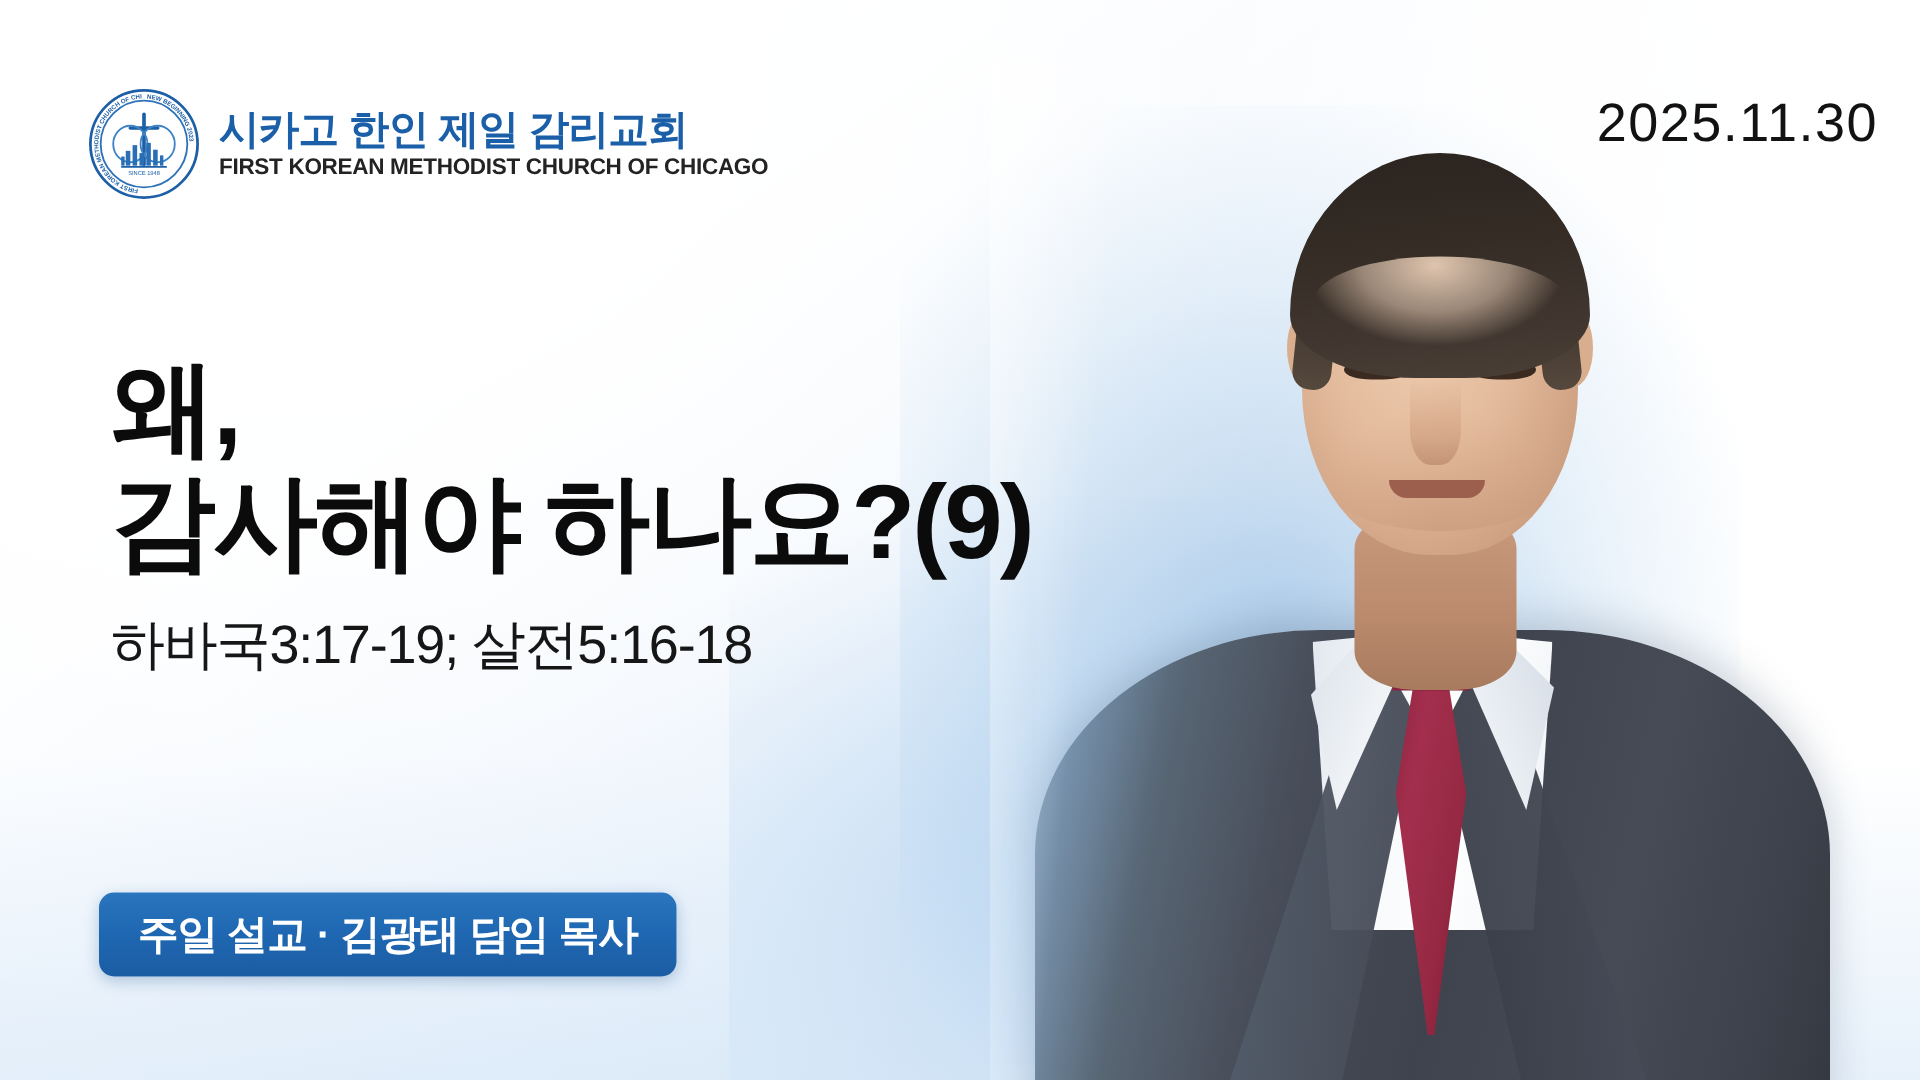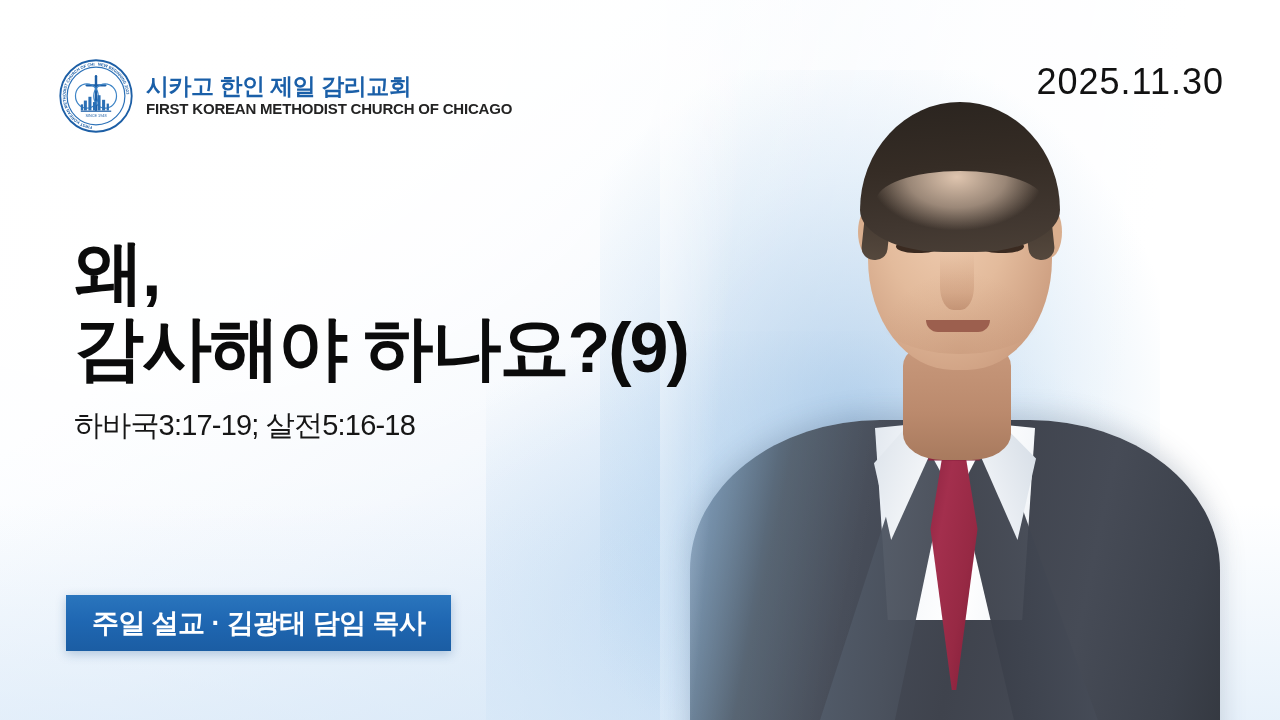--- a/index.html
+++ b/index.html
@@ -255,40 +255,40 @@
     position: absolute;
     left: 58px;
     top: 58px;
     display: flex;
     align-items: center;
     gap: 12px;
   }
   .logo-mark { width: 76px; height: 76px; display: block; }
   .logo-text { display: flex; flex-direction: column; gap: 2px; }
   .logo-kr {
-    font-size: 23px;
+    font-size: 27px;
     font-weight: 700;
     color: #1a5fa8;
     letter-spacing: -0.5px;
     line-height: 1.1;
     white-space: nowrap;
   }
   .logo-en {
     font-size: 15px;
     font-weight: 700;
     color: #232323;
     letter-spacing: -0.2px;
     line-height: 1.1;
     white-space: nowrap;
   }
 
   
   .date-text {
     position: absolute;
-    right: 56px;
+    right: 28px;
     top: 64px;
     font-size: 36px;
     font-weight: 400;
     color: #121212;
     letter-spacing: 1px;
     line-height: 1;
     white-space: nowrap;
   }
 
   
@@ -301,38 +301,38 @@
   .title-line {
     font-size: 70px;
     font-weight: 800;
     color: #0b0b0b;
     line-height: 1.08;
     letter-spacing: -2px;
     white-space: nowrap;
   }
   .scripture {
     margin-top: 20px;
-    font-size: 29px;
+    font-size: 36px;
     font-weight: 500;
     color: #161616;
     letter-spacing: -0.8px;
     white-space: nowrap;
   }
 
   
   .speaker-banner {
     position: absolute;
     left: 66px;
     top: 595px;
     height: 56px;
     padding: 0 26px;
     display: flex;
     align-items: center;
     background: linear-gradient(180deg, #2a75bd 0%, #1f67b2 48%, #1b5da3 100%);
-    border-radius: 0;
+    border-radius: 10px;
     box-shadow: 0 3px 10px rgba(26,80,140,0.28);
   }
   .speaker-text {
     font-size: 27px;
     font-weight: 700;
     color: #ffffff;
     letter-spacing: -0.6px;
     white-space: nowrap;
   }
 </style>

